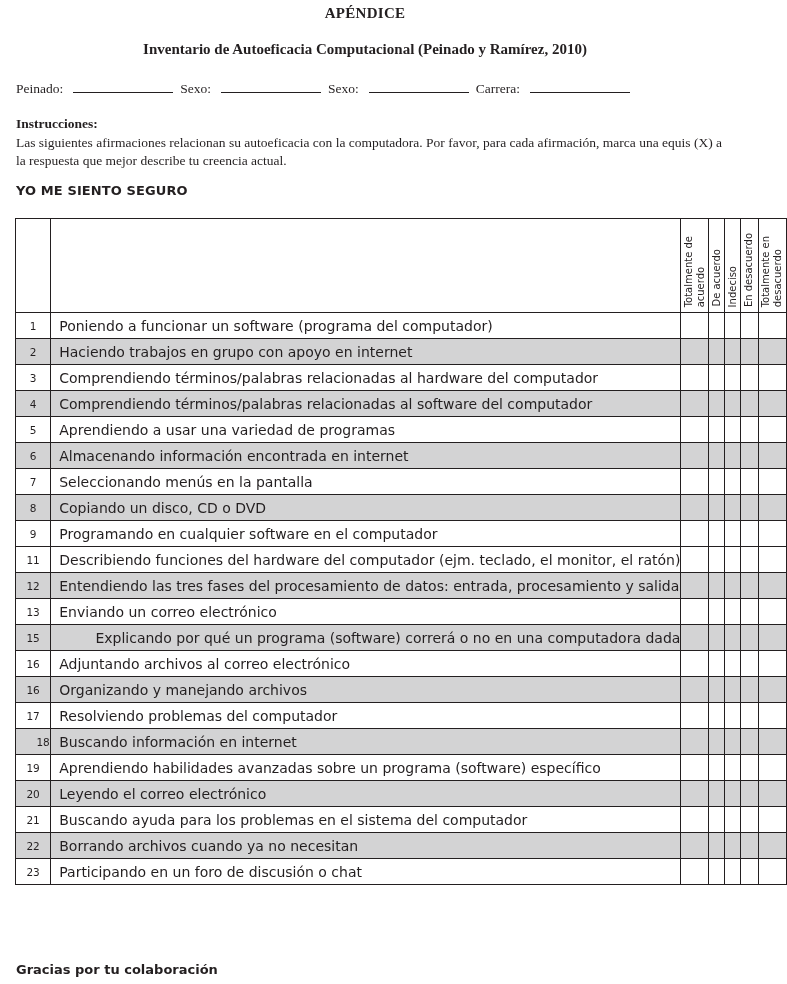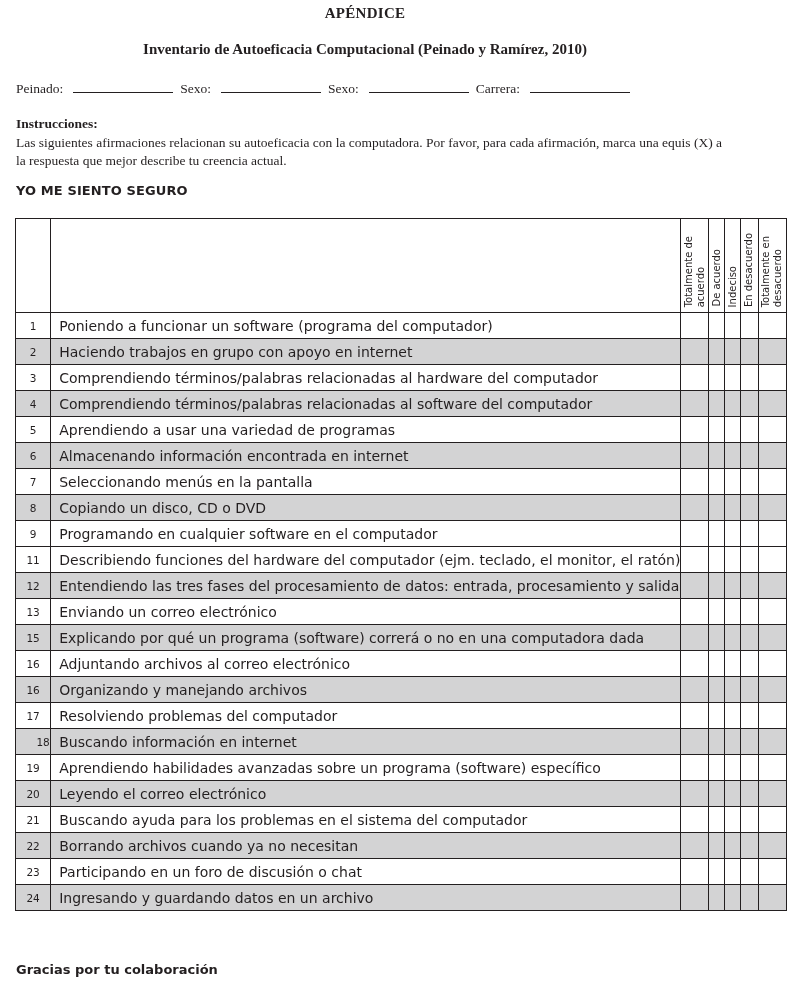--- a/index.html
+++ b/index.html
@@ -228,21 +228,21 @@
         <td class="num-cell">13</td>
         <td class="text-cell">Enviando un correo electrónico</td>
         <td class="answer-cell"></td>
         <td class="answer-cell"></td>
         <td class="answer-cell"></td>
         <td class="answer-cell"></td>
         <td class="answer-cell"></td>
       </tr>
       <tr class="shaded">
         <td class="num-cell" style="background: rgb(211, 211, 212);">15</td>
-        <td class="text-cell" style="background: rgb(211, 211, 212);">Explicando por qué un programa (software) correrá o no en una computadora dada</td>
+        <td class="text-cell" style="background: rgb(211, 211, 212); text-align: right;">Explicando por qué un programa (software) correrá o no en una computadora dada</td>
         <td class="answer-cell" style="background: rgb(211, 211, 212);"></td>
         <td class="answer-cell" style="background: rgb(211, 211, 212);"></td>
         <td class="answer-cell" style="background: rgb(211, 211, 212);"></td>
         <td class="answer-cell" style="background: rgb(211, 211, 212);"></td>
         <td class="answer-cell" style="background: rgb(211, 211, 212);"></td>
       </tr>
       <tr>
         <td class="num-cell">16</td>
         <td class="text-cell">Adjuntando archivos al correo electrónico</td>
         <td class="answer-cell"></td>
@@ -316,25 +316,16 @@
       </tr>
       <tr>
         <td class="num-cell">23</td>
         <td class="text-cell">Participando en un foro de discusión o chat</td>
         <td class="answer-cell"></td>
         <td class="answer-cell"></td>
         <td class="answer-cell"></td>
         <td class="answer-cell"></td>
         <td class="answer-cell"></td>
       </tr>
-      <tr class="shaded">
-        <td class="num-cell" style="background: rgb(211, 211, 212);">24</td>
-        <td class="text-cell" style="background: rgb(211, 211, 212);">Ingresando y guardando datos en un archivo</td>
-        <td class="answer-cell" style="background: rgb(211, 211, 212);"></td>
-        <td class="answer-cell" style="background: rgb(211, 211, 212);"></td>
-        <td class="answer-cell" style="background: rgb(211, 211, 212);"></td>
-        <td class="answer-cell" style="background: rgb(211, 211, 212);"></td>
-        <td class="answer-cell" style="background: rgb(211, 211, 212);"></td>
-      </tr>
     </tbody>
 </table>
 
 <div id="thanks" class="sans">Gracias por tu colaboración</div>
 
 </body></html>

